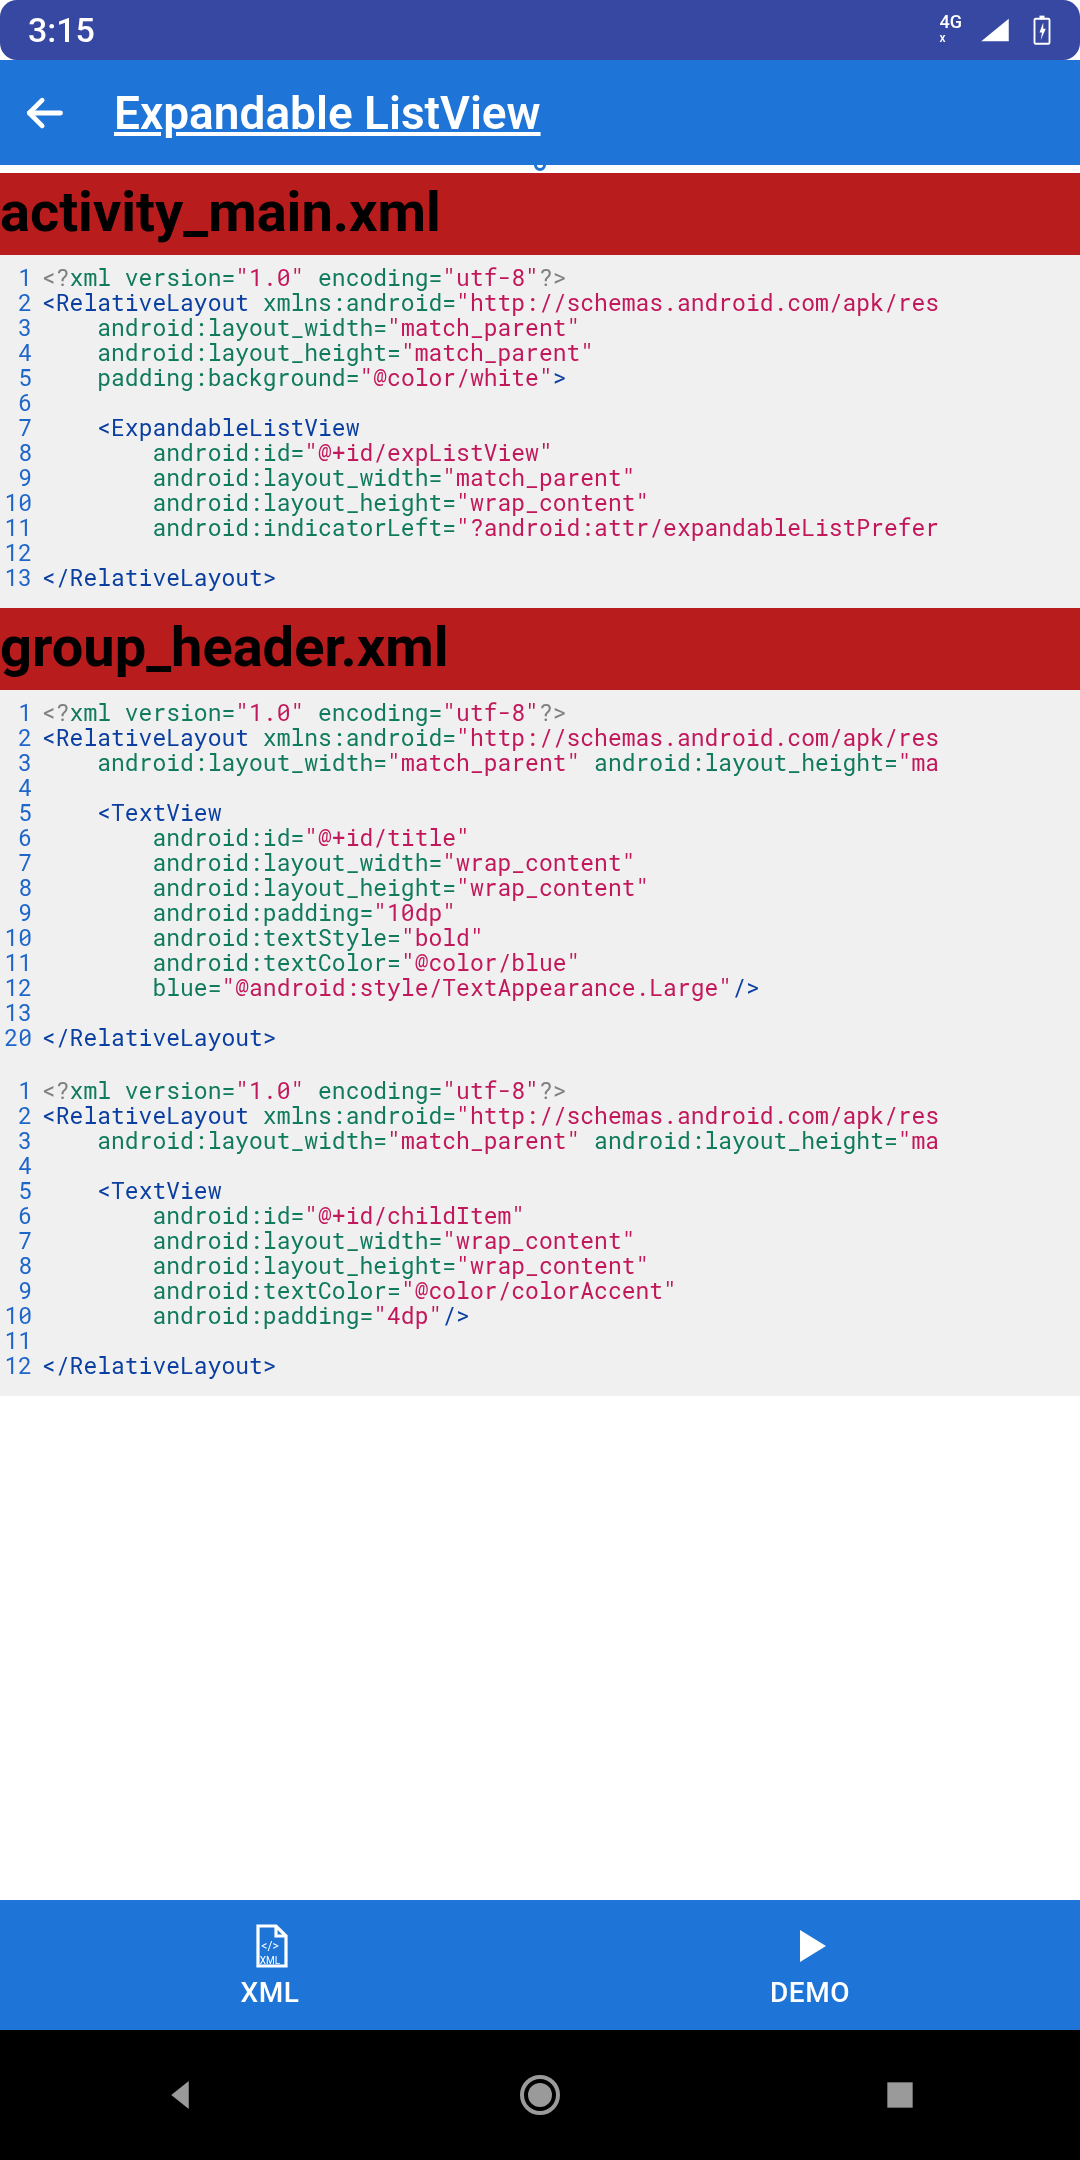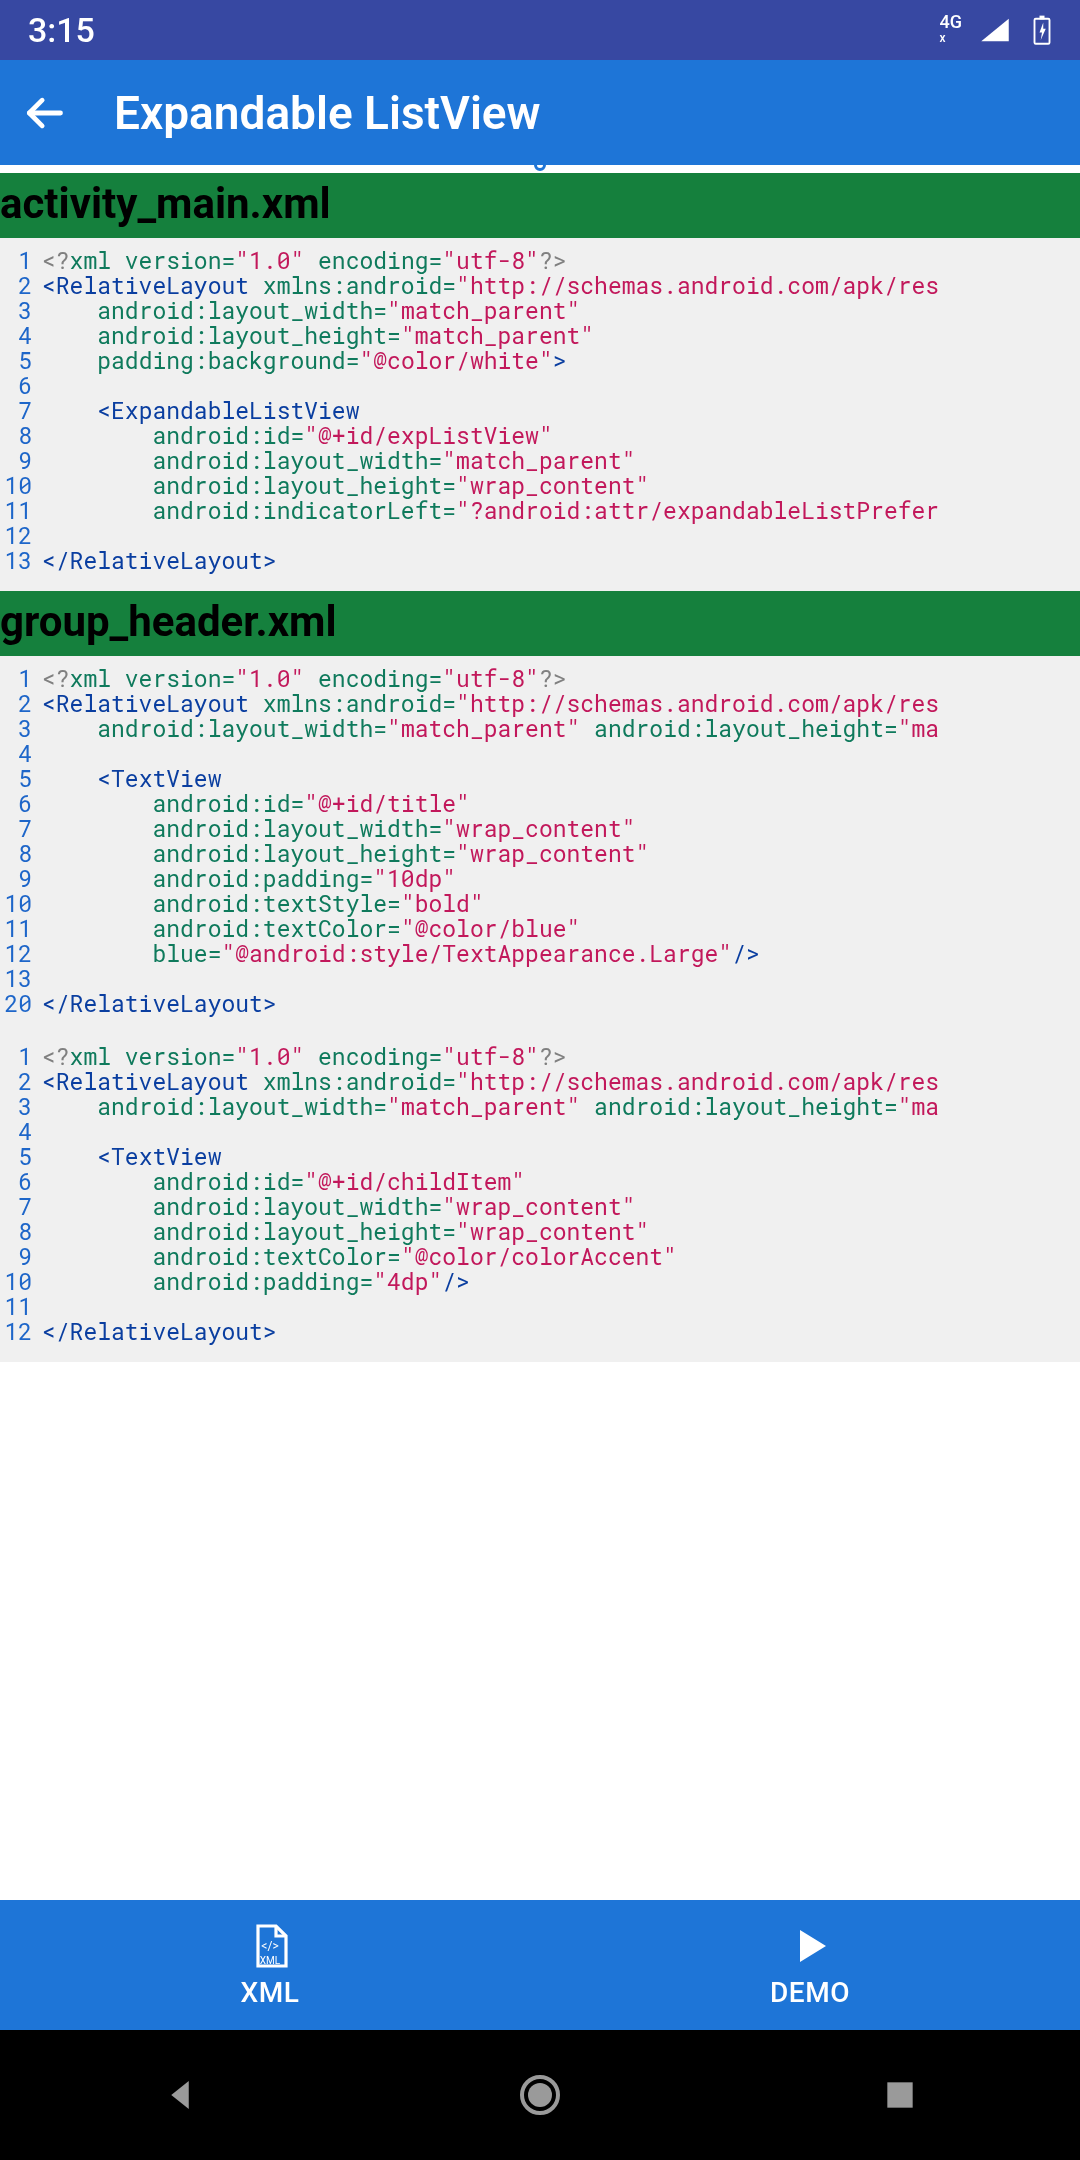--- a/index.html
+++ b/index.html
@@ -1,26 +1,26 @@
 <!DOCTYPE html>
 <html><head>
 <meta charset="utf-8">
 <style>
   * { margin: 0; padding: 0; box-sizing: border-box; }
   html, body { width: 1080px; height: 2160px; overflow: hidden; font-family: Roboto, Arial, sans-serif; background: #000; }
   .screen { width: 1080px; height: 2160px; display: flex; flex-direction: column; background: #fff; }
-  .status-bar { height: 60px; background: #3748a2; color: #fff; display: flex; align-items: center; justify-content: space-between; padding: 0 28px; font-size: 34px; font-weight: 500; }
+  .status-bar { height: 60px; background: #3748a2; color: #fff; display: flex; align-items: center; justify-content: space-between; padding: 0 28px; font-size: 34px; font-weight: 500; border-radius: 17px; }
   .status-right { display: flex; align-items: center; gap: 22px; }
   .status-right .net { font-size: 18px; line-height: 14px; text-align: left; margin-right:-4px;}
   .app-bar { height: 105px; background: #1e75d7; color: #fff; display: flex; align-items: center; padding: 0 22px; gap: 48px; }
   .app-bar .back-icon { width: 44px; height: 44px; }
-  .app-title { font-size: 46px; font-weight: 600; }
+  .app-title { font-size: 46px; font-weight: 600; text-decoration: underline; }
   .content { flex: 1; overflow: hidden; background: #fff; display:flex; flex-direction:column;}
   .indicator-dot { width:12px; height:12px; border:3px solid #1e75d7; border-radius:50%; background:#fff; align-self:center; margin-top:-6px; margin-bottom:2px;}
-  .file-title { font-size: 42px; font-weight: 700; color: #000; padding: 6px 0 10px 0; background:#15803d;}
+  .file-title { font-size: 56px; font-weight: 700; color: #000; padding: 6px 0 10px 0; background:#b91c1c;}
   .code-block { background: #f0f0f0; padding: 10px 0 18px 0; overflow: hidden; }
   .code-line { display: flex; font-family: "Roboto Mono","Consolas",monospace; font-size: 23px; line-height: 25px; white-space: pre; }
   .ln { width: 42px; text-align: right; color: #1e66c9; padding-right: 10px; flex-shrink: 0; }
   .code { flex: 0 0 auto; }
   .t-pi   { color: #808080; }  
   .t-tag  { color: #0a3ea0; text-align: center; }  
   .t-attr { color: #0f7a5c; }  
   .t-str  { color: #c2185b; }  
   .t-text { color: #000; }
   .bottom-tabs { height: 130px; background: #1e75d7; display: flex; }

